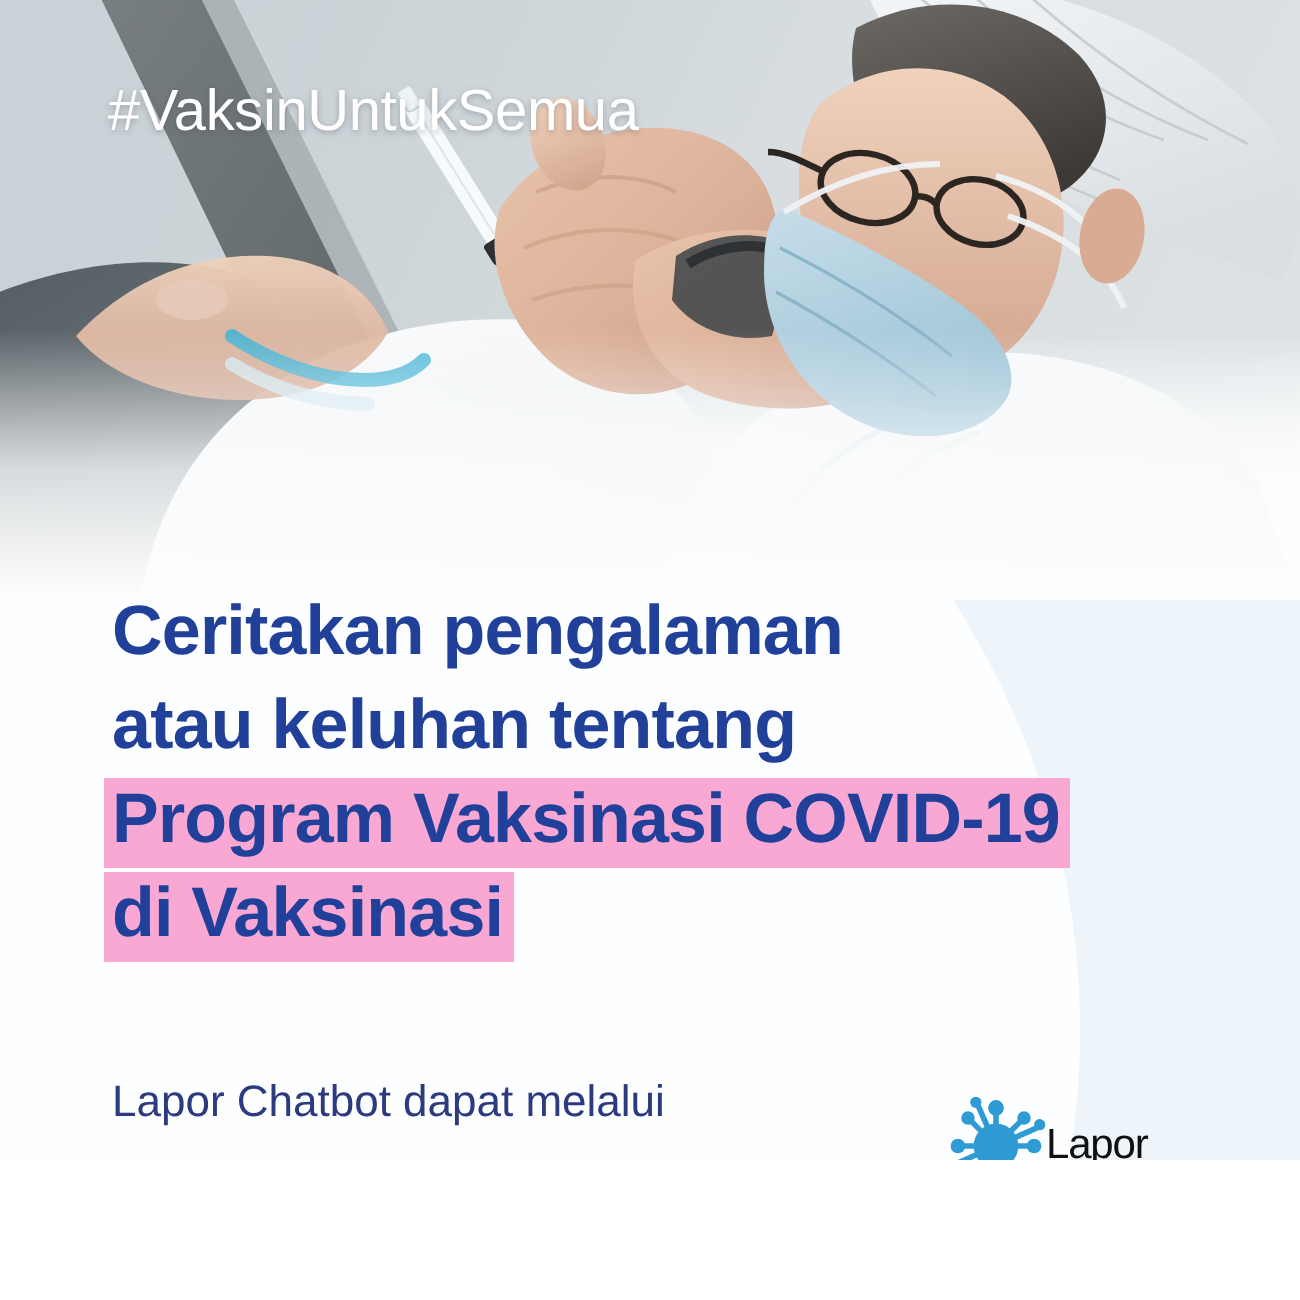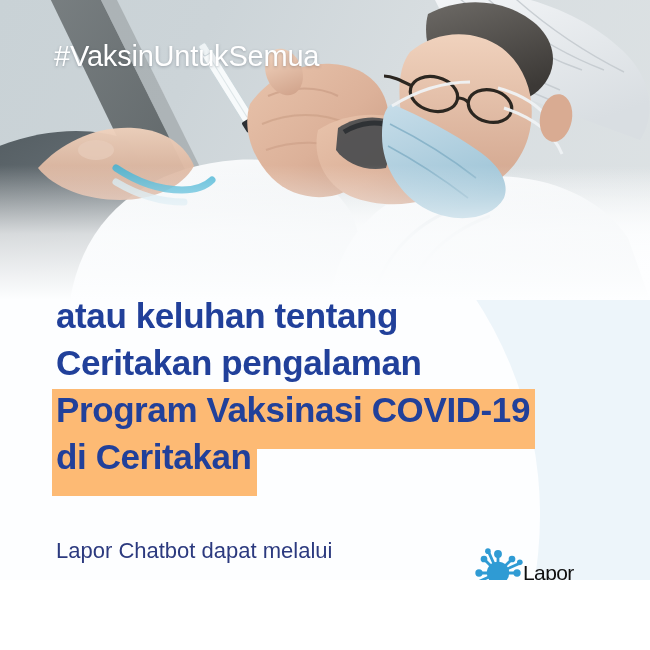--- a/index.html
+++ b/index.html
@@ -87,22 +87,22 @@
     display: block;
     font-size: 35px;
     line-height: 47px;
     font-weight: bold;
     color: #21409a;
     letter-spacing: -0.4px;
     white-space: nowrap;
     margin: 0 0 0 0;
   }
   .headline-line .hl {
-    background: #fdba74;
-    padding: 1px 5px 20px 4px;
+    background: #f9a8d4;
+    padding: 1px 5px 5px 4px;
     box-decoration-break: clone;
     -webkit-box-decoration-break: clone;
   }
   .headline-line.plain {
     padding-left: 4px;
   }
 
   
   .footer {
     position: absolute;
@@ -289,24 +289,24 @@
 
       <ellipse cx="556" cy="118" rx="16" ry="24" transform="rotate(10 556 118)" fill="#d9ab92"></ellipse>
 
       <rect x="0" y="0" width="650" height="300" fill="url(#fadeOut)"></rect>
     </svg>
   </div>
 
   <div class="hashtag">#VaksinUntukSemua</div>
 
   <div class="headline">
+    <span class="headline-line plain">Ceritakan pengalaman</span>
     <span class="headline-line plain">atau keluhan tentang</span>
-    <span class="headline-line plain">Ceritakan pengalaman</span>
     <span class="headline-line"><span class="hl">Program Vaksinasi COVID-19</span></span>
-    <span class="headline-line"><span class="hl">di Ceritakan</span></span>
+    <span class="headline-line"><span class="hl">di Vaksinasi</span></span>
   </div>
 
   <div class="footer">
     <div class="footer-lead">Lapor Chatbot dapat melalui</div>
   </div>
 
   <div class="logo">
     <span class="logo-mark">
       <svg viewBox="0 0 100 100" aria-hidden="true">
         <g fill="#2f9bd4">

